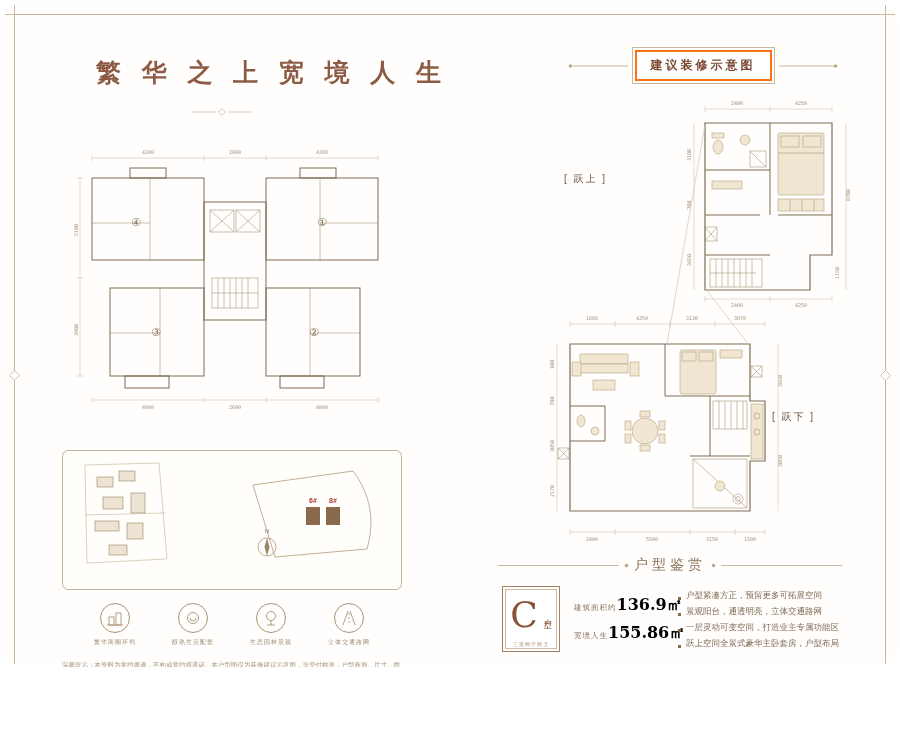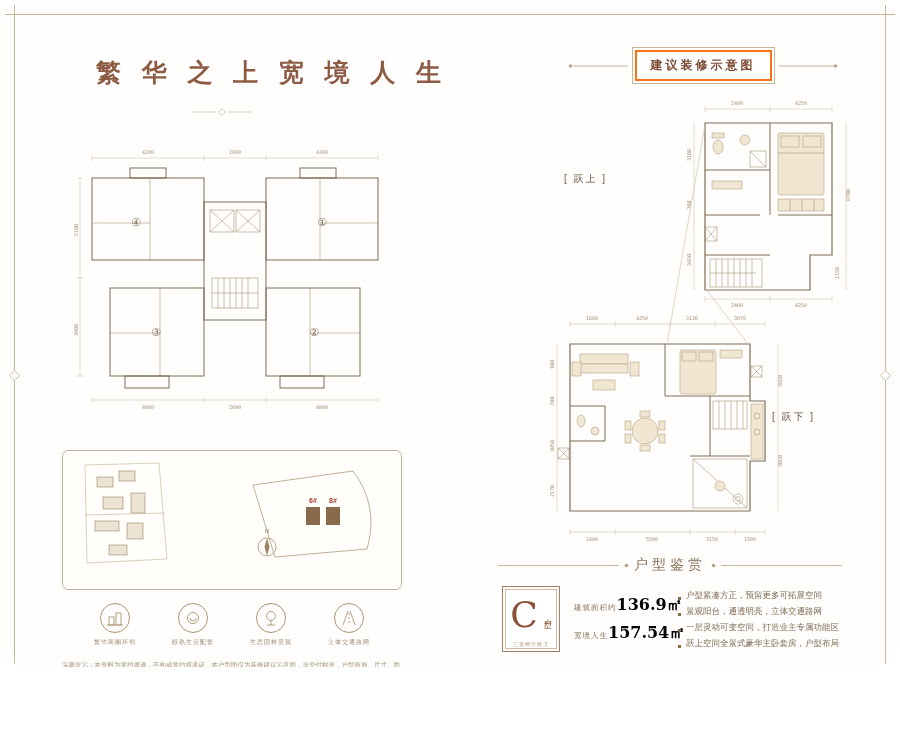--- a/index.html
+++ b/index.html
@@ -511,21 +511,21 @@
       <span class="c-vert">户型</span>
       <span class="c-note">三室两厅两卫</span>
     </div>
     <div class="areas">
       <div class="area-row">
         <span class="area-label">建筑面积约</span>
         <span class="area-value">136.9㎡</span>
       </div>
       <div class="area-row">
         <span class="area-label">宽境人生</span>
-        <span class="area-value">157.54㎡</span>
+        <span class="area-value">155.86㎡</span>
       </div>
     </div>
   </div>
 
   <ul class="points">
     <li>
       <span class="bullet"></span>
       <span class="pt-text">户型紧凑方正，预留更多可拓展空间</span>
     </li>
     <li>

